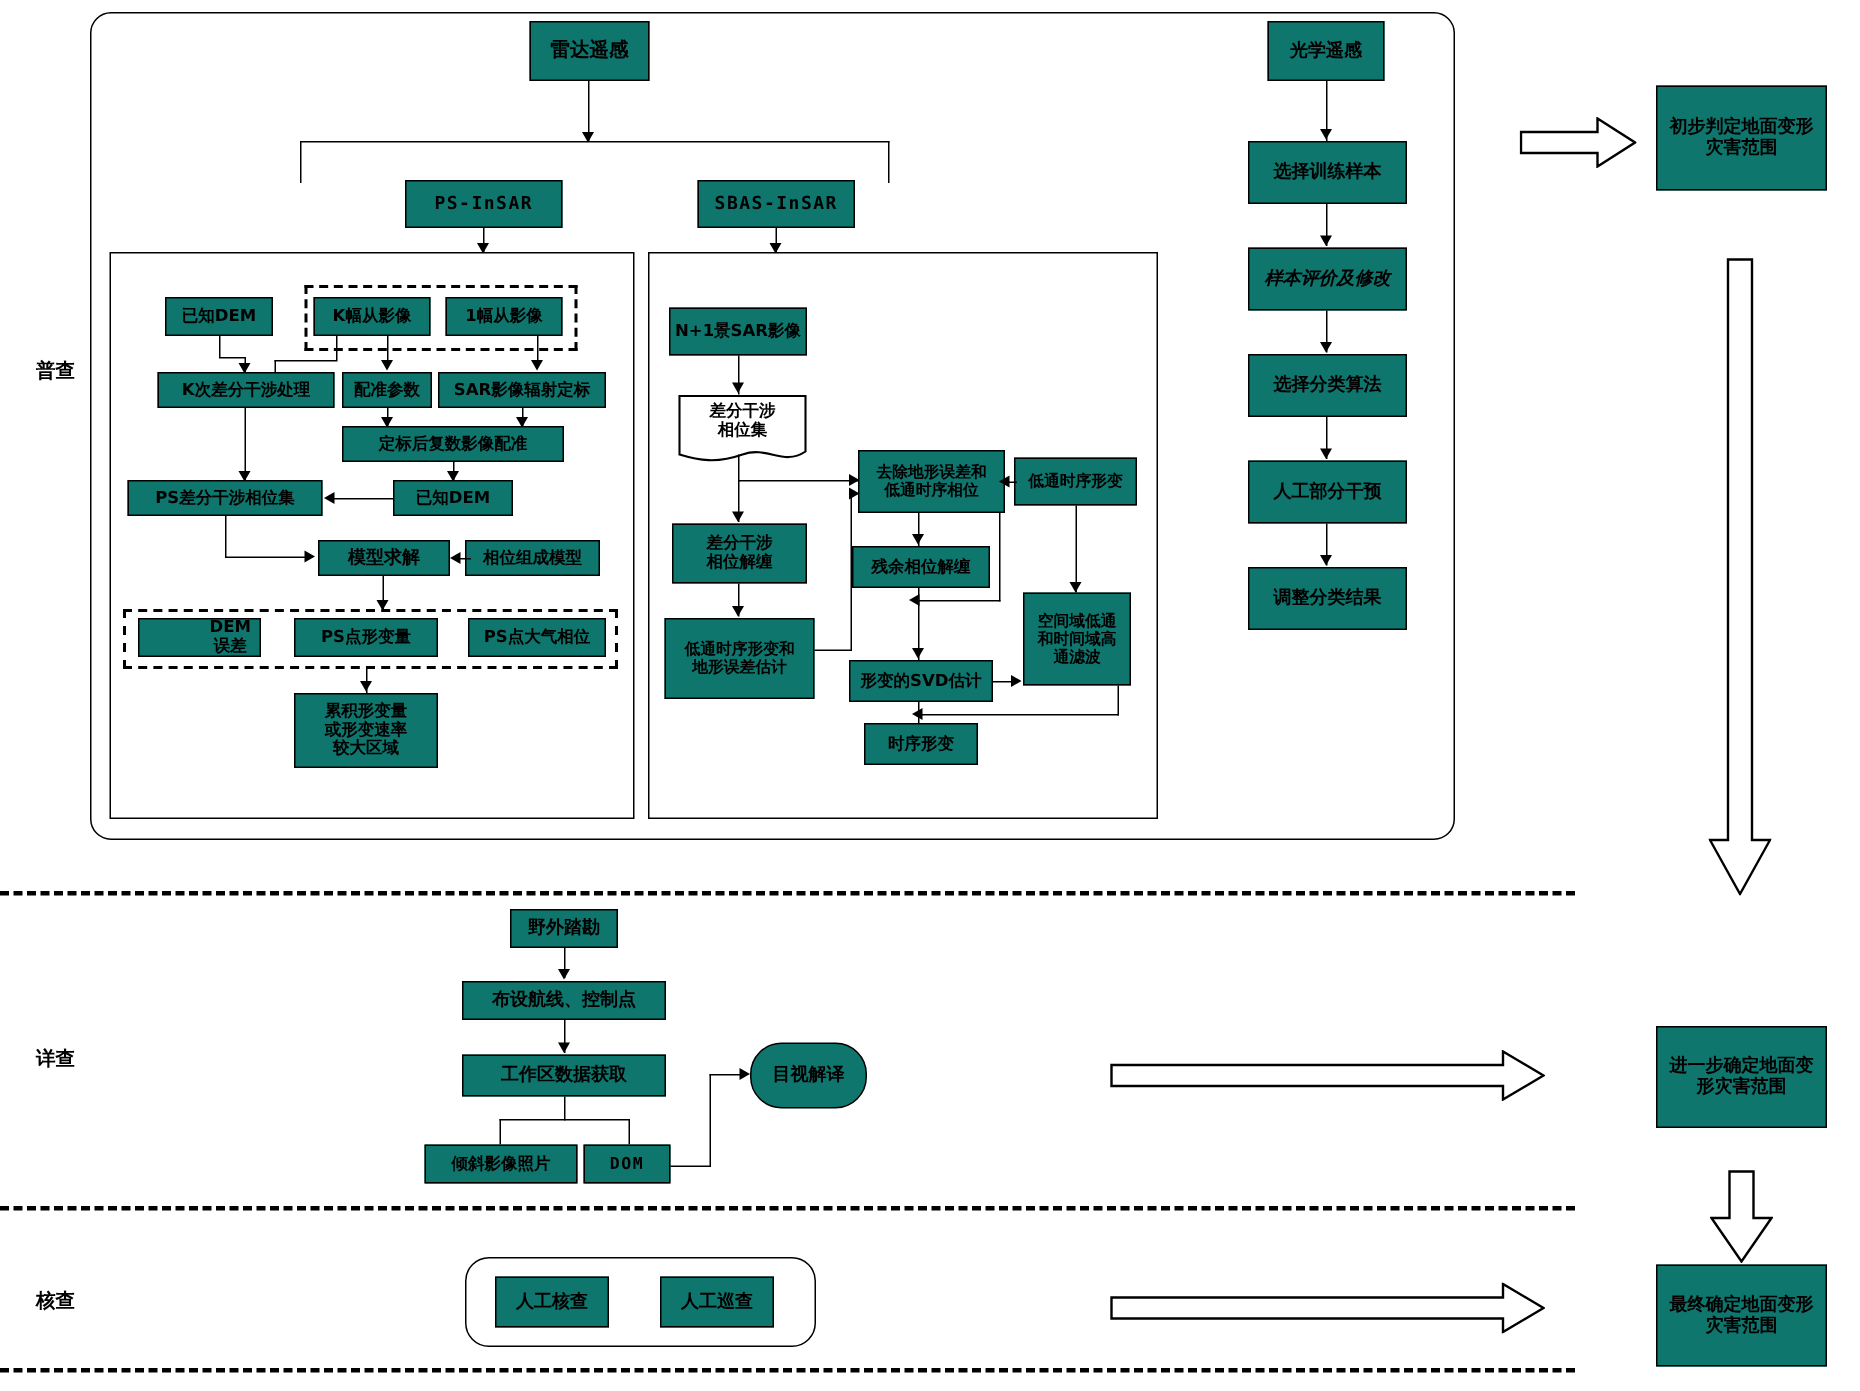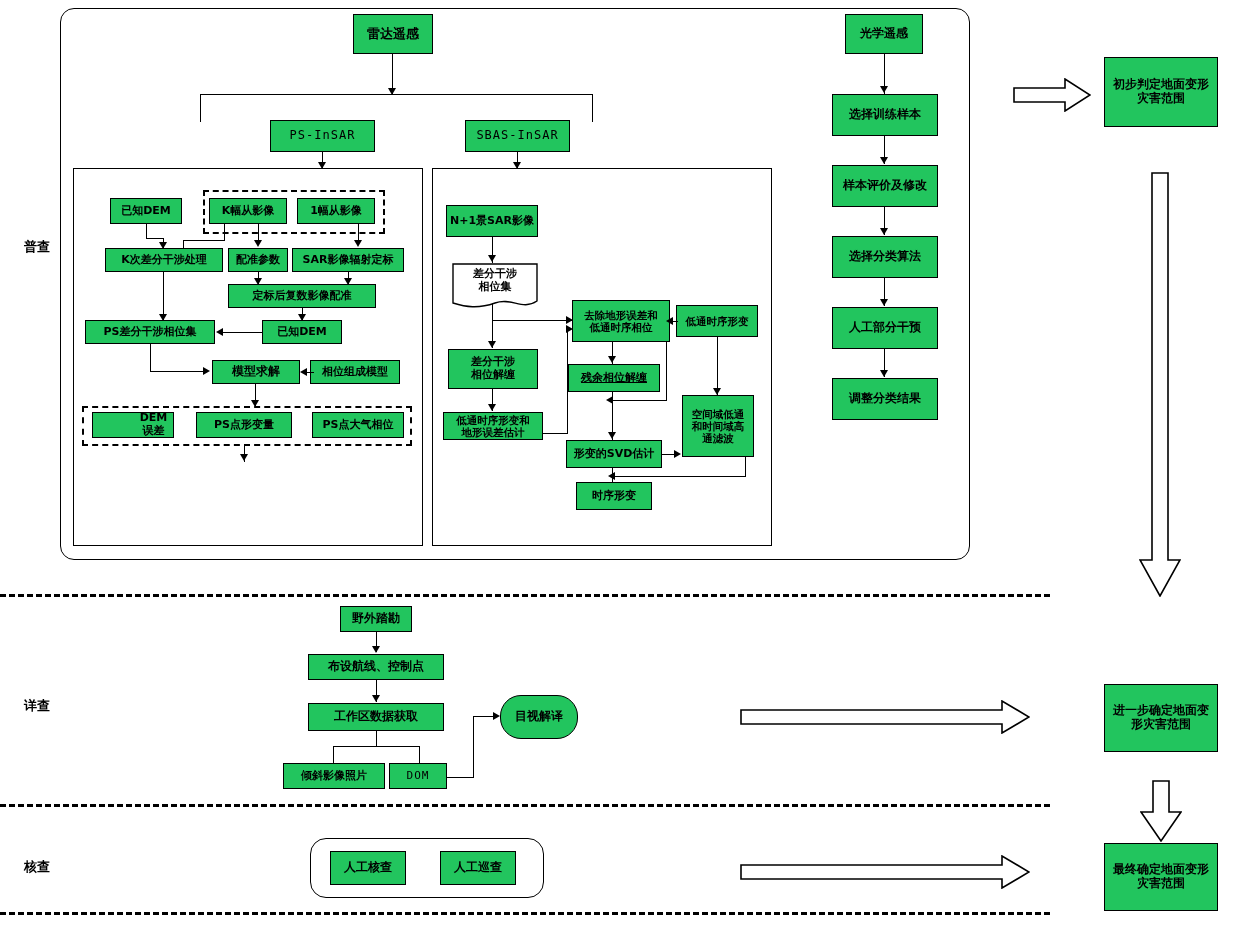--- a/index.html
+++ b/index.html
@@ -3,35 +3,35 @@
 <meta charset="utf-8">
 <style>
   html,body{margin:0;padding:0;background:#ffffff;}
   body{font-family:"DejaVu Sans","Liberation Sans",sans-serif;}
   #canvas{position:relative;width:1240px;height:927px;background:#fff;overflow:hidden;}
 
   
   .node{
     position:absolute;
     border:1.4px solid #000;
-    background:#22c55e;
+    background:#0f766e;
     box-sizing:border-box;
     display:flex;
     align-items:center;
     justify-content:center;
     text-align:center;
     line-height:1.15;
     color:#000;
     font-weight:700;
     letter-spacing:0px;
   }
   .node.thin{border-width:1px;}
   .node .txt{display:block;padding:0 2px;}
 
-  .mono{font-family:"DejaVu Sans Mono","Liberation Mono",monospace;font-weight:400;letter-spacing:1px;}
+  .mono{font-family:"DejaVu Sans Mono","Liberation Mono",monospace;font-weight:700;letter-spacing:1px;}
 
   
   .group{
     position:absolute;
     border:1.4px solid #000;
     background:transparent;
     box-sizing:border-box;
   }
   .group.round{border-radius:14px;}
   .group.dashed{border-style:dashed;border-width:2px;}
@@ -201,20 +201,25 @@
   <div class="node thin" style="left:196px;top:412px;width:96px;height:26px;font-size:11px;">
     <span class="txt">PS点形变量</span>
   </div>
   <div class="node thin" style="left:312px;top:412px;width:92px;height:26px;font-size:11px;">
     <span class="txt">PS点大气相位</span>
   </div>
 
   <div class="ln lnv" style="left:244px;top:446px;height:16px;"></div>
   <div class="ah ah-down" style="left:240px;top:454px;"></div>
 
+  <div class="node" style="left:196px;top:462px;width:96px;height:50px;font-size:11px;flex-direction:column;">
+    <span>累积形变量</span>
+    <span>或形变速率</span>
+    <span>较大区域</span>
+  </div>
 
   <div class="group" style="left:432px;top:168px;width:340px;height:378px;"></div>
 
   <div class="node thin" style="left:446px;top:205px;width:92px;height:32px;font-size:11px;">
     <span class="txt">N+1景SAR影像</span>
   </div>
   <div class="ln lnv" style="left:492px;top:237px;height:26px;"></div>
   <div class="ah ah-down" style="left:488px;top:255px;"></div>
 
   <div class="docshape" style="left:452px;top:263px;width:86px;height:48px;">
@@ -234,21 +239,21 @@
   <div class="ah ah-down" style="left:488px;top:341px;"></div>
 
   <div class="node thin" style="left:448px;top:349px;width:90px;height:40px;font-size:11px;flex-direction:column;">
     <span>差分干涉</span>
     <span>相位解缠</span>
   </div>
 
   <div class="ln lnv" style="left:492px;top:389px;height:22px;"></div>
   <div class="ah ah-down" style="left:488px;top:404px;"></div>
 
-  <div class="node" style="left:443px;top:412px;width:100px;height:28px;font-size:10.5px;flex-direction:column;">
+  <div class="node" style="left:443px;top:412px;width:100px;height:54px;font-size:10.5px;flex-direction:column;">
     <span>低通时序形变和</span>
     <span>地形误差估计</span>
   </div>
 
   <div class="ln lnh" style="left:543px;top:433px;width:25px;"></div>
   <div class="ln lnv" style="left:567px;top:329px;height:105px;"></div>
   <div class="ah ah-right" style="left:566px;top:325px;"></div>
 
   <div class="node" style="left:572px;top:300px;width:98px;height:42px;font-size:10.5px;flex-direction:column;">
     <span>去除地形误差和</span>
@@ -258,21 +263,21 @@
   <div class="node" style="left:676px;top:305px;width:82px;height:32px;font-size:10.5px;">
     <span class="txt">低通时序形变</span>
   </div>
 
   <div class="ln lnh" style="left:670px;top:321px;width:8px;"></div>
   <div class="ah ah-left" style="left:666px;top:317px;"></div>
 
   <div class="ln lnv" style="left:612px;top:342px;height:22px;"></div>
   <div class="ah ah-down" style="left:608px;top:356px;"></div>
 
-  <div class="node" style="left:568px;top:364px;width:92px;height:28px;font-size:11px;text-decoration:underline;">
+  <div class="node" style="left:568px;top:364px;width:92px;height:28px;font-size:11px;">
     <span class="txt">残余相位解缠</span>
   </div>
 
   <div class="ln lnv" style="left:717px;top:337px;height:58px;"></div>
   <div class="ah ah-down" style="left:713px;top:388px;"></div>
 
   <div class="node" style="left:682px;top:395px;width:72px;height:62px;font-size:10.5px;flex-direction:column;">
     <span>空间域低通</span>
     <span>和时间域高</span>
     <span>通滤波</span>
@@ -310,21 +315,21 @@
   </div>
   <div class="ln lnv" style="left:884px;top:54px;height:40px;"></div>
   <div class="ah ah-down" style="left:880px;top:86px;"></div>
 
   <div class="node" style="left:832px;top:94px;width:106px;height:42px;font-size:12px;">
     <span class="txt">选择训练样本</span>
   </div>
   <div class="ln lnv" style="left:884px;top:136px;height:28px;"></div>
   <div class="ah ah-down" style="left:880px;top:157px;"></div>
 
-  <div class="node" style="left:832px;top:165px;width:106px;height:42px;font-size:12px;">
+  <div class="node" style="left:832px;top:165px;width:106px;height:42px;font-size:12px;font-style:italic;">
     <span class="txt">样本评价及修改</span>
   </div>
   <div class="ln lnv" style="left:884px;top:207px;height:28px;"></div>
   <div class="ah ah-down" style="left:880px;top:228px;"></div>
 
   <div class="node" style="left:832px;top:236px;width:106px;height:42px;font-size:12px;">
     <span class="txt">选择分类算法</span>
   </div>
   <div class="ln lnv" style="left:884px;top:278px;height:28px;"></div>
   <div class="ah ah-down" style="left:880px;top:299px;"></div>

